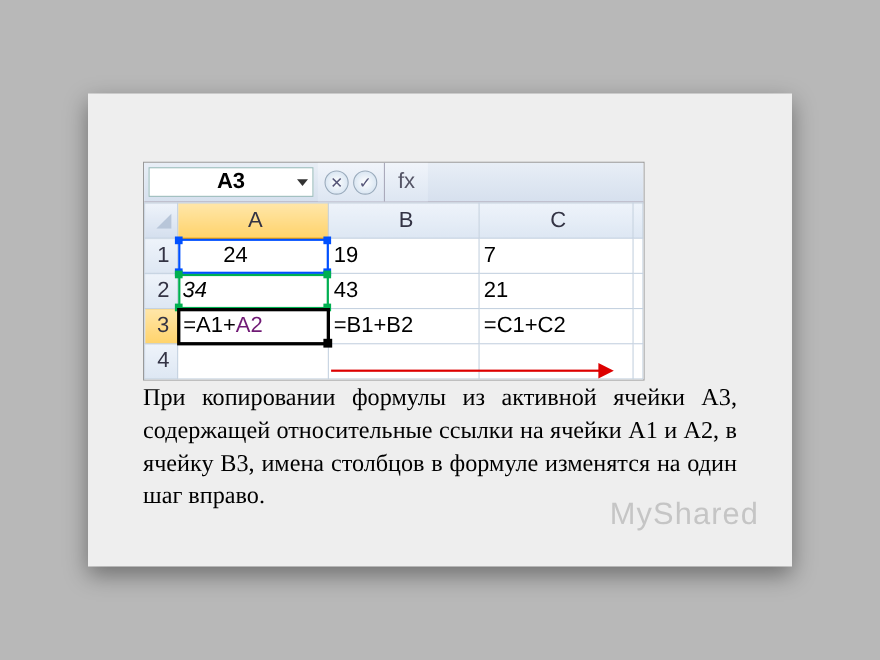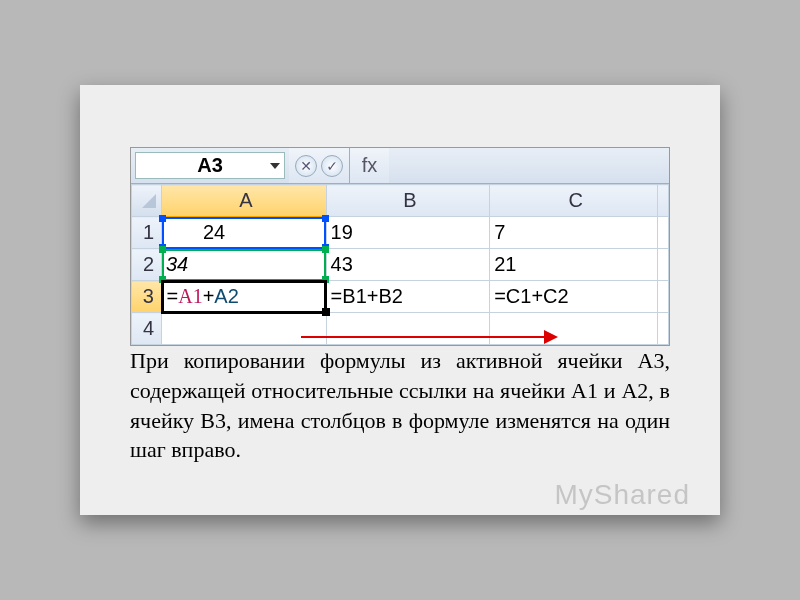--- a/index.html
+++ b/index.html
@@ -15,21 +15,21 @@
   .slide {
     background: #eeeeee;
     width: 640px;
     padding: 40px 50px 50px 50px;
     box-shadow: 0 8px 20px rgba(0,0,0,0.4);
     position: relative;
   }
   .excel-shot {
     background: #fff;
     border: 1px solid #999;
-    width: 540px;
+    width: 456px;
     overflow: hidden;
     position: relative;
     margin-top: 22px;
   }
   
   .formula-bar {
     display: flex;
     align-items: stretch;
     height: 36px;
     background: linear-gradient(#e8eef6,#d6e0ee);
@@ -131,22 +131,22 @@
   .sq.blue { background:#0050ff; }
   .sq.green{ background:#00b050; }
   .cell-a1 .tl{top:-3px;left:-3px;} .cell-a1 .tr{top:-3px;right:-3px;}
   .cell-a1 .bl{bottom:-3px;left:-3px;} .cell-a1 .br{bottom:-3px;right:-3px;}
   .cell-a2 .tl{top:-3px;left:-3px;} .cell-a2 .tr{top:-3px;right:-3px;}
   .cell-a2 .bl{bottom:-3px;left:-3px;} .cell-a2 .br{bottom:-3px;right:-3px;}
   .fill-handle {
     position:absolute; right:-4px; bottom:-4px;
     width:8px;height:8px;background:#000;
   }
-  .formula-span .p1{color:#be185d;font-family:Liberation Serif, serif;}
-  .formula-span .p2{color:#0c4a6e;}
+  .formula-span .p1{color:#000000;}
+  .formula-span .p2{color:#701a75;}
   
   .arrow-line {
     position:absolute;
     left: 170px; top: 152px;
     width: 245px; height: 2px;
     background: #d00;
   }
   .arrow-head {
     position:absolute;
     left: 413px; top: 146px;
@@ -159,21 +159,21 @@
   .caption {
     font-family: "Times New Roman", serif;
     font-size: 22px;
     line-height: 1.35;
     color: #000;
     text-align: justify;
   }
   .watermark {
     position: absolute;
     right: 30px;
-    bottom: 4px;
+    bottom: 32px;
     font-size: 28px;
     color: rgba(120,120,120,0.35);
     letter-spacing: 1px;
     pointer-events:none;
   }
 </style>
 </head>
 <body>
 
 <div class="slide">

